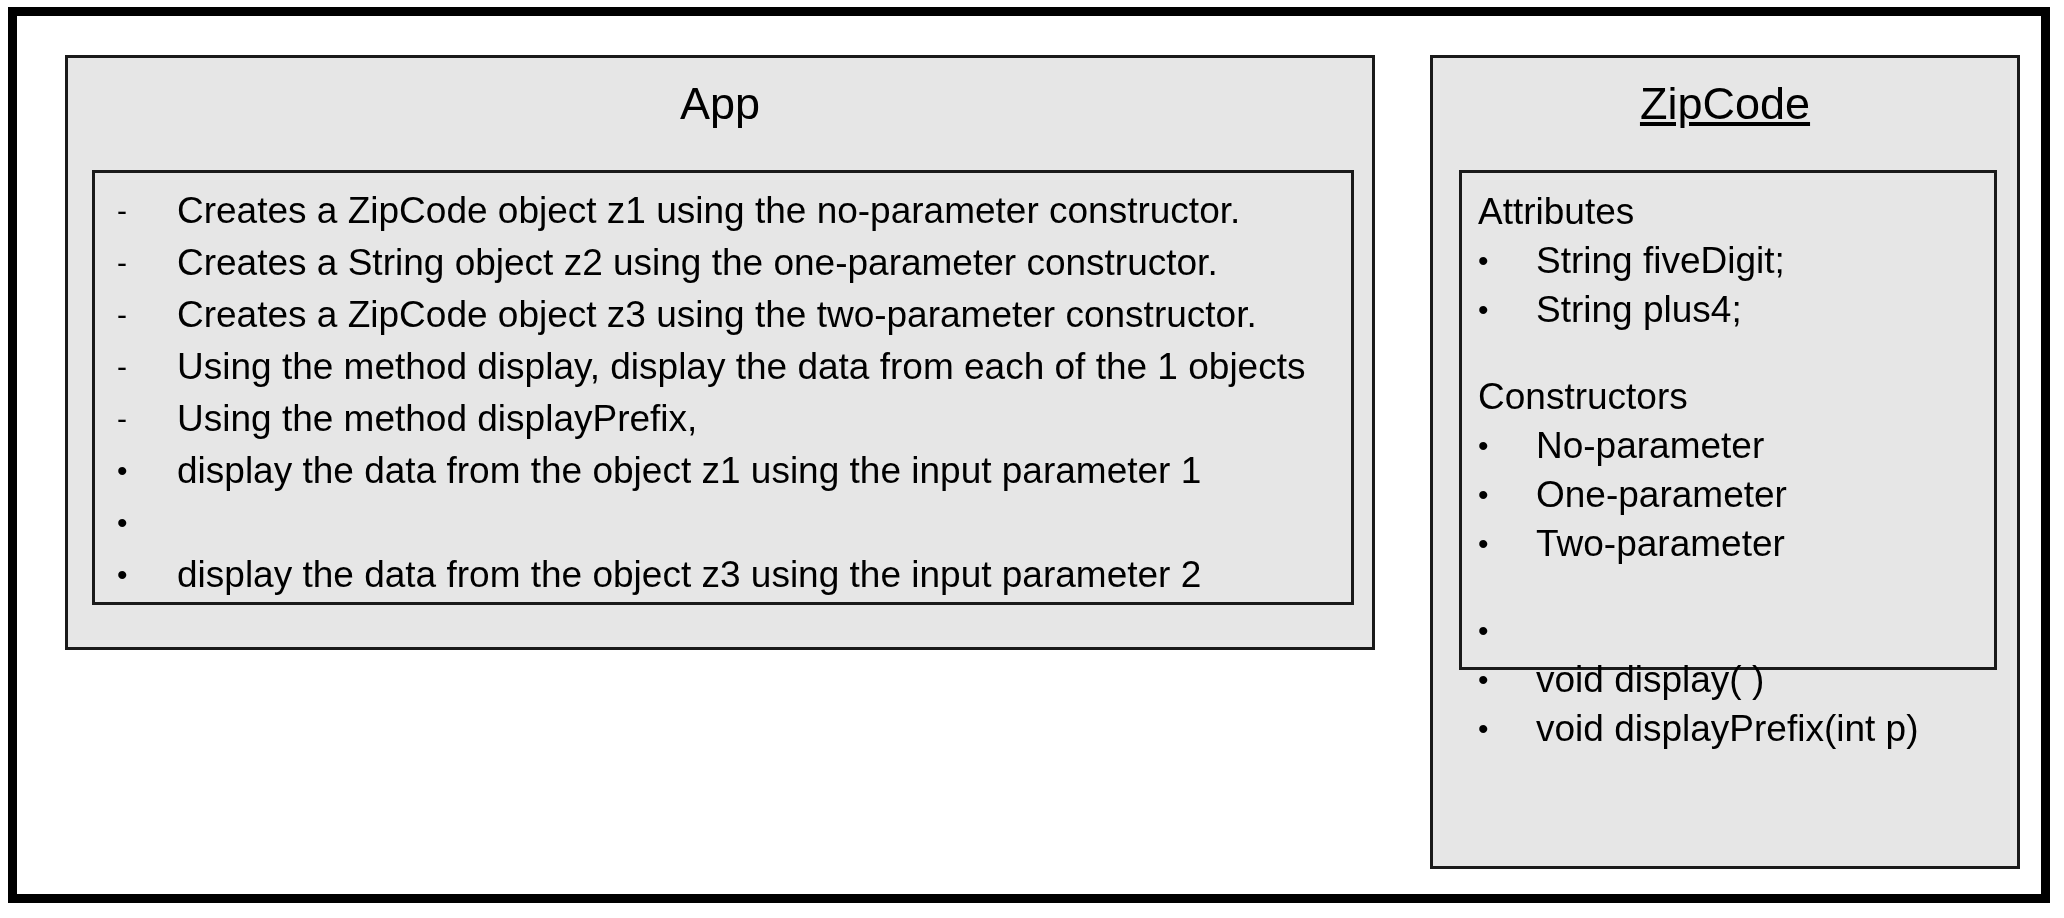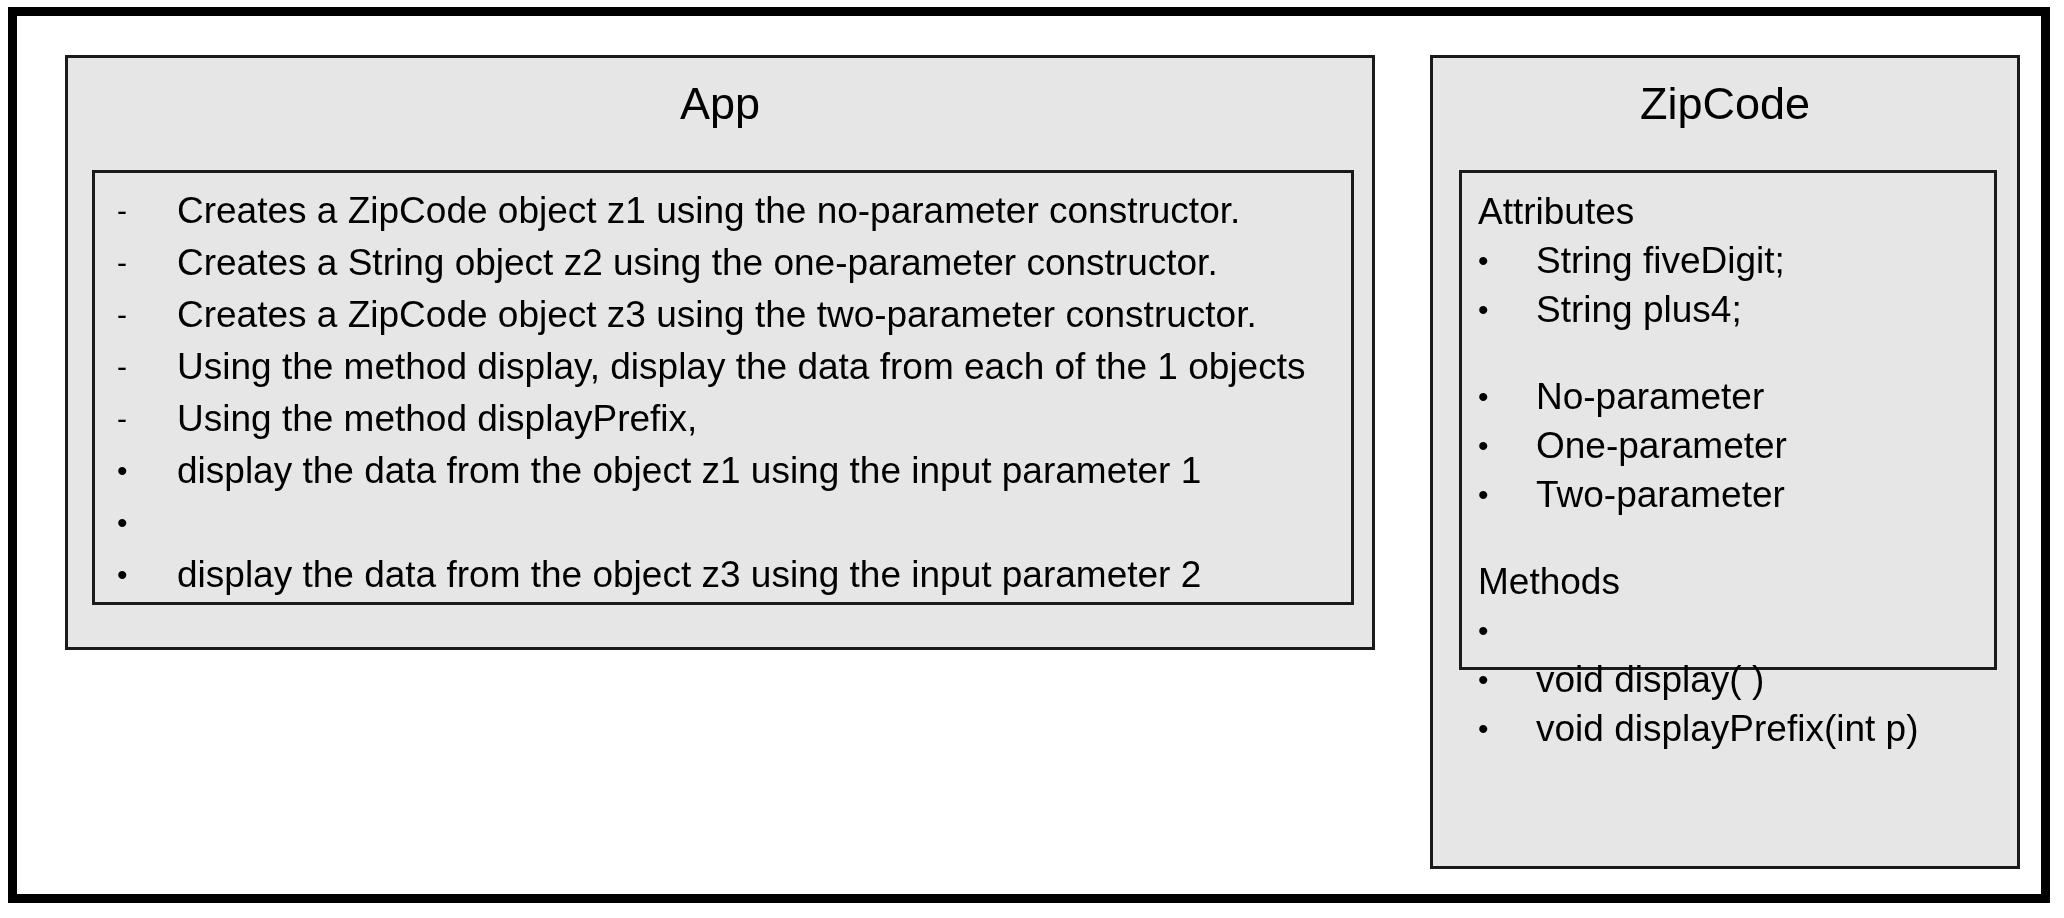--- a/index.html
+++ b/index.html
@@ -86,20 +86,21 @@
 
   
   #zip-box {
     left: 1413px;
     top: 39px;
     width: 590px;
     height: 814px;
   }
   #zip-title {
     margin-top: 22px;
+    text-decoration: underline;
   }
   #zip-inner {
     left: 26px;
     top: 112px;
     width: 538px;
     height: 500px;
     padding: 14px 0 0 0;
   }
   .zip-section-head {
     font-size: 37px;
@@ -188,36 +189,36 @@
         <span class="bullet-mark">•</span>
         <span>String fiveDigit;</span>
       </div>
       <div class="zip-item">
         <span class="bullet-mark">•</span>
         <span>String plus4;</span>
       </div>
 
       <div class="zip-gap"></div>
 
+      <div class="zip-section-head">Constructors</div>
       <div class="zip-item">
         <span class="bullet-mark">•</span>
         <span>No-parameter</span>
       </div>
       <div class="zip-item">
         <span class="bullet-mark">•</span>
         <span>One-parameter</span>
       </div>
       <div class="zip-item">
         <span class="bullet-mark">•</span>
         <span>Two-parameter</span>
       </div>
 
       <div class="zip-gap"></div>
 
-      <div class="zip-section-head">Methods</div>
       <div class="zip-item">
         <span class="bullet-mark">•</span>
       </div>
       <div class="zip-item">
         <span class="bullet-mark">•</span>
         <span>void display( )</span>
       </div>
       <div class="zip-item">
         <span class="bullet-mark">•</span>
         <span>void displayPrefix(int p)</span>

